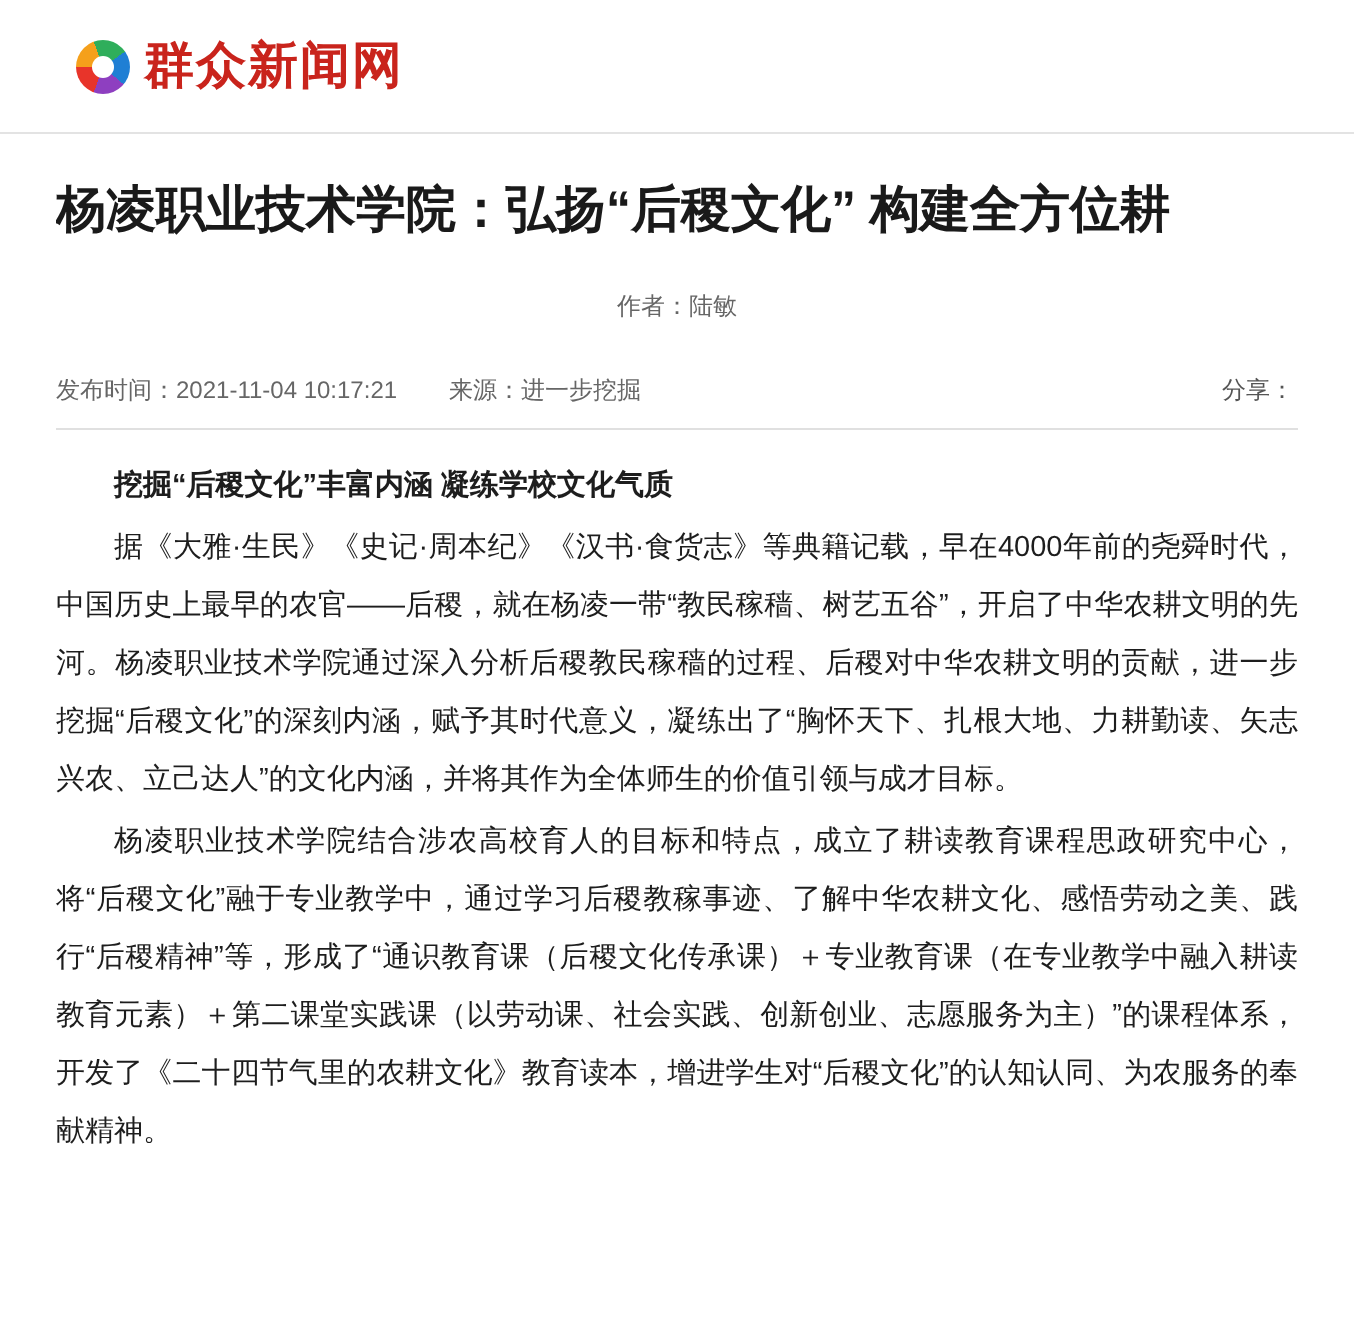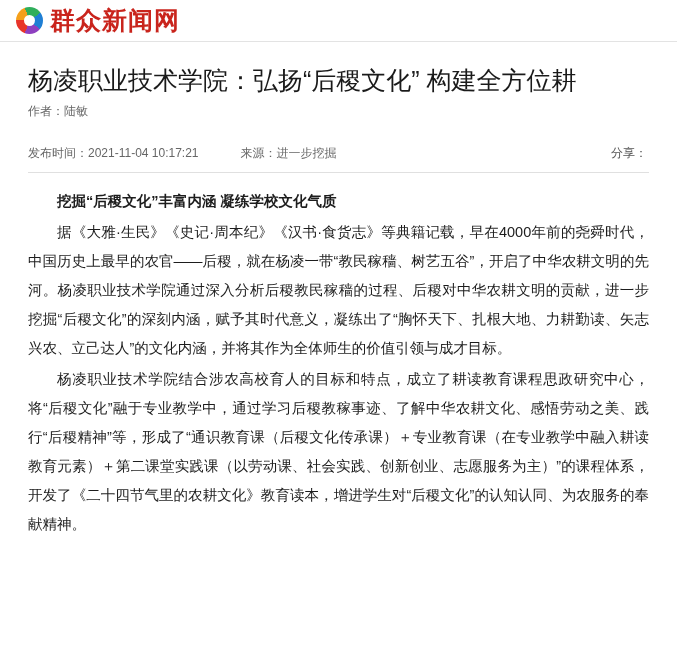--- a/index.html
+++ b/index.html
@@ -11,25 +11,25 @@
   }
   body {
     width: 677px;
     height: 672px;
     overflow: hidden;
     color: #222;
   }
 
   
   .site-header {
-    height: 42px;
+    height: 67px;
     border-bottom: 1px solid #e3e3e3;
     display: flex;
     align-items: center;
-    padding-left: 16px;
+    padding-left: 38px;
     background: #fff;
   }
   .logo {
     display: flex;
     align-items: center;
     gap: 7px;
   }
   .logo-mark {
     width: 27px;
     height: 27px;
@@ -65,42 +65,43 @@
     line-height: 1;
     white-space: nowrap;
   }
 
   
   .article {
     padding: 0 28px;
   }
   .article-title {
     font-size: 25px;
-    font-weight: normal;
+    font-weight: bold;
     color: #1a1a1a;
     line-height: 1.35;
     margin: 22px 0 0 0;
     white-space: nowrap;
     overflow: hidden;
   }
   .author-line {
     font-size: 12px;
     color: #666;
-    margin-top: 5px;
+    margin-top: 22px;
+    text-align: center;
   }
   .meta-bar {
     margin-top: 13px;
     border-bottom: 1px solid #e0e0e0;
     padding-bottom: 10px;
     display: flex;
     align-items: baseline;
     font-size: 12px;
     color: #666;
   }
-  .meta-left { display: flex; gap: 42px; }
+  .meta-left { display: flex; gap: 26px; }
   .meta-right {
     margin-left: auto;
     color: #555;
     padding-right: 2px;
     margin-top: 12px;
   }
 
   
   .body {
     margin-top: 14px;

